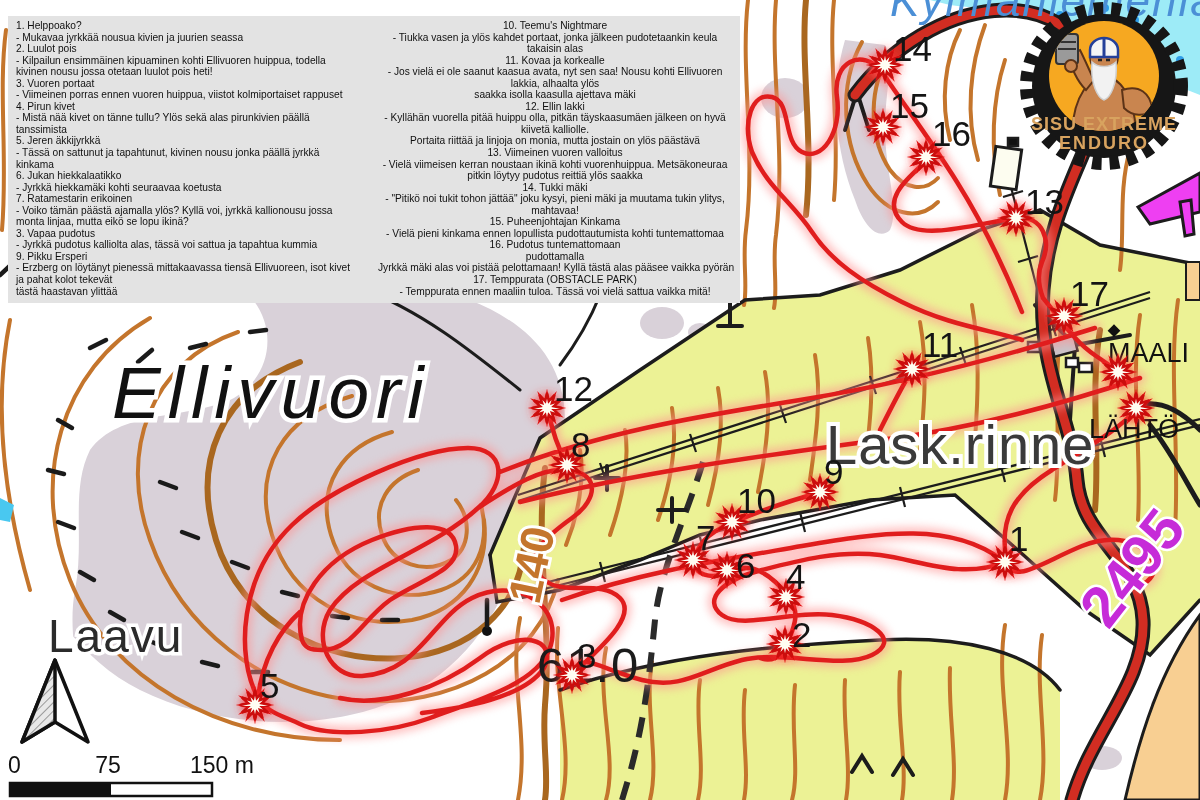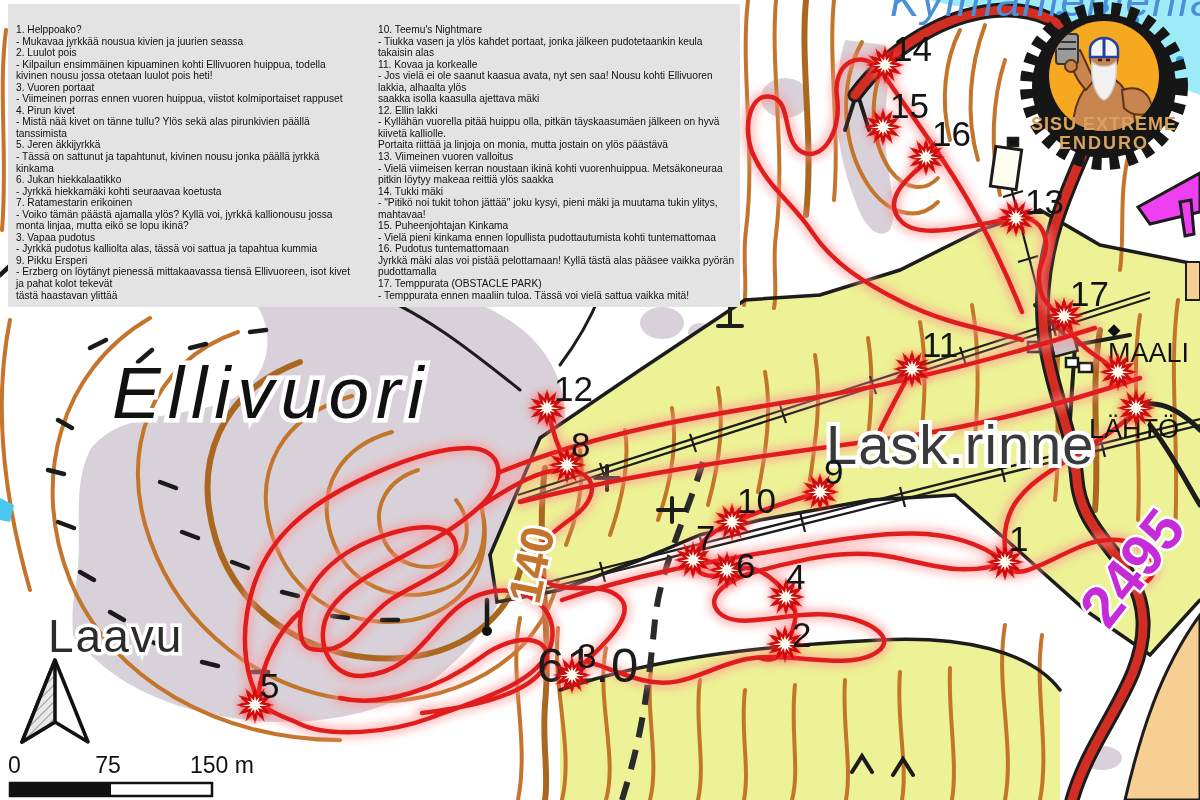--- a/index.html
+++ b/index.html
@@ -10,25 +10,25 @@
   
   .tg{fill:none;stroke:#ff9090;stroke-width:13;stroke-linecap:round;stroke-linejoin:round;opacity:.55;}
   .tr{fill:none;stroke:#e01d1d;stroke-width:4.5;stroke-linecap:round;stroke-linejoin:round;}
   .contour{fill:none;stroke:#c4752c;stroke-width:4;stroke-linecap:round;}
   .contour-ix{fill:none;stroke:#a9671f;stroke-width:6;stroke-linecap:round;}
   .blkline{fill:none;stroke:#1c1c1c;stroke-linecap:round;}
   .cliff{stroke:#1a1a1a;stroke-width:4.5;stroke-linecap:round;}
   .cp-num{font-size:35px;fill:#141414;}
   .halo{paint-order:stroke;stroke:#ffffff;}
   
-  .panel{position:absolute;top:4px;background:#e3e3e3;color:#101010;
-         font-size:10.2px;line-height:11.55px;padding:20px 8px 6px 8px;
+  .panel{position:absolute;top:16px;background:#e3e3e3;color:#101010;
+         font-size:10.2px;line-height:11.55px;padding:4px 8px 6px 8px;
          box-sizing:border-box;white-space:nowrap;}
   #panel-left{left:8px;width:362px;}
-  #panel-right{left:370px;width:370px;}
+  #panel-right{left:370px;width:370px;text-align:center;}
 </style>
 </head>
 <body>
 
 <div id="map-wrap">
 <svg width="1200" height="800" viewBox="0 0 1200 800" xmlns="http://www.w3.org/2000/svg">
   <defs>
     <filter id="blurF" x="-30%" y="-30%" width="160%" height="160%">
       <feGaussianBlur stdDeviation="4.5"></feGaussianBlur>
     </filter>
@@ -404,24 +404,24 @@
     <div>11. Kovaa ja korkealle</div>
     <div>- Jos vielä ei ole saanut kaasua avata, nyt sen saa! Nousu kohti Ellivuoren</div>
     <div>lakkia, alhaalta ylös</div>
     <div>saakka isolla kaasulla ajettava mäki</div>
     <div>12. Ellin lakki</div>
     <div>- Kyllähän vuorella pitää huippu olla, pitkän täyskaasumäen jälkeen on hyvä</div>
     <div>kiivetä kalliolle.</div>
     <div>Portaita riittää ja linjoja on monia, mutta jostain on ylös päästävä</div>
     <div>13. Viimeinen vuoren valloitus</div>
     <div>- Vielä viimeisen kerran noustaan ikinä kohti vuorenhuippua. Metsäkoneuraa</div>
-    <div>pitkin löytyy makeaa reittiä ylös saakka</div>
+    <div>pitkin löytyy pudotus reittiä ylös saakka</div>
     <div>14. Tukki mäki</div>
     <div>- "Pitikö noi tukit tohon jättää" joku kysyi, pieni mäki ja muutama tukin ylitys,</div>
     <div>mahtavaa!</div>
     <div>15. Puheenjohtajan Kinkama</div>
     <div>- Vielä pieni kinkama ennen lopullista pudottautumista kohti tuntemattomaa</div>
     <div>16. Pudotus tuntemattomaan</div>
+    <div>pudottamalla</div>
     <div>Jyrkkä mäki alas voi pistää pelottamaan! Kyllä tästä alas pääsee vaikka pyörän</div>
-    <div>pudottamalla</div>
     <div>17. Temppurata (OBSTACLE PARK)</div>
     <div>- Temppurata ennen maaliin tuloa. Tässä voi vielä sattua vaikka mitä!</div>
   </div>
 
 </body></html>

